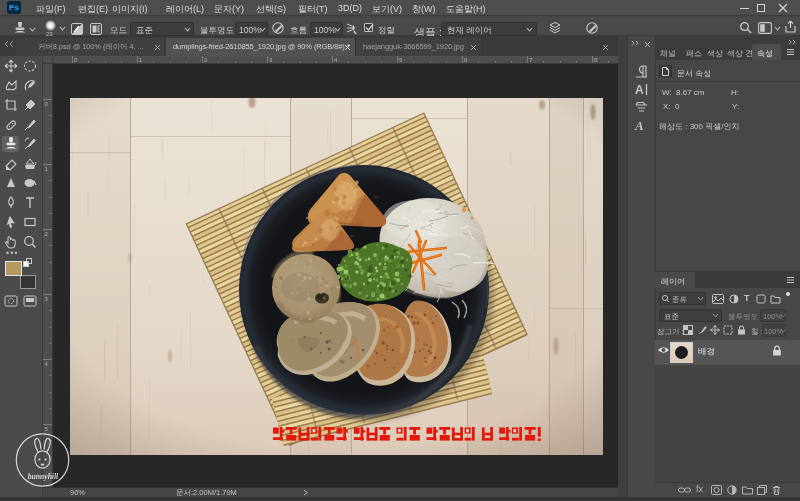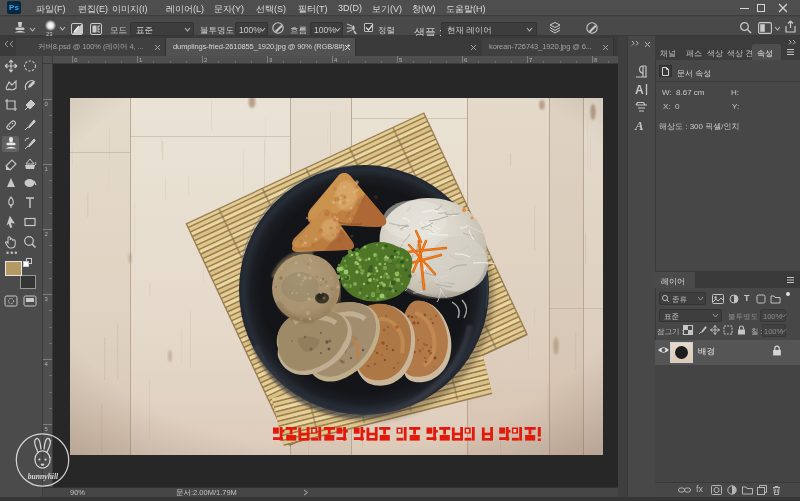--- a/index.html
+++ b/index.html
@@ -120,26 +120,26 @@
     </div>
     <svg class="a" style="left:154px;top:43.5px" width="7" height="7">
       <path d="M1,1 L6,6 M6,1 L1,6" stroke="#a3a3a3" stroke-width="1"></path>
     </svg>
     <div class="a" style="left:166px;top:38px;width:190px;height:18px;background:#525252;border-right:1px solid #323232;overflow:hidden">
       <div class="t" style="left:7px;top:4px;font-size:7.5px;color:#d6d6d6;letter-spacing:-0.1px">dumplings-fried-2610855_1920.jpg @ 90% (RGB/8#) *</div>
     </div>
     <svg class="a" style="left:344px;top:43.5px" width="7" height="7">
       <path d="M1,1 L6,6 M6,1 L1,6" stroke="#d6d6d6" stroke-width="1"></path>
     </svg>
+    <div class="a" style="left:356px;top:38px;width:126px;height:18px;background:#404040;border-right:1px solid #323232;overflow:hidden">
+      <div class="t" style="left:7px;top:4px;font-size:7.5px;color:#a3a3a3;letter-spacing:-0.1px">haejangguk-3666599_1920.jpg</div>
+    </div>
     <svg class="a" style="left:470px;top:43.5px" width="7" height="7">
       <path d="M1,1 L6,6 M6,1 L1,6" stroke="#a3a3a3" stroke-width="1"></path>
     </svg>
-    <div class="a" style="left:482px;top:38px;width:132px;height:18px;background:#404040;border-right:1px solid #323232;overflow:hidden">
-      <div class="t" style="left:7px;top:4px;font-size:7.5px;color:#a3a3a3;letter-spacing:-0.1px">korean-726743_1920.jpg @ 6...</div>
-    </div>
     <svg class="a" style="left:602px;top:43.5px" width="7" height="7">
       <path d="M1,1 L6,6 M6,1 L1,6" stroke="#a3a3a3" stroke-width="1"></path>
     </svg>
     <div class="a" style="left:0;top:56px;width:43px;height:441px;background:#4b4b4b;border-right:1px solid #3c3c3c"></div>
     <div class="a" style="left:2px;top:136px;width:17px;height:16px;background:#616161;border-radius:2px"></div>
     <svg class="a" style="left:3.5px;top:59px" width="14" height="14" viewBox="0 0 14 14">
       <path d="M7,1 v12 M1,7 h12 M7,1 l-2,2.5 M7,1 l2,2.5 M7,13 l-2,-2.5 M7,13 l2,-2.5 M1,7 l2.5,-2 M1,7 l2.5,2 M13,7 l-2.5,-2 M13,7 l-2.5,2" stroke="#c9c9c9" stroke-width="1.1" fill="none"></path>
     </svg>
     <svg class="a" style="left:22.5px;top:59px" width="14" height="14" viewBox="0 0 14 14">
       <ellipse cx="7" cy="7" rx="5.5" ry="5" fill="none" stroke="#c9c9c9" stroke-width="1.1" stroke-dasharray="2.2,1.6"></ellipse>

